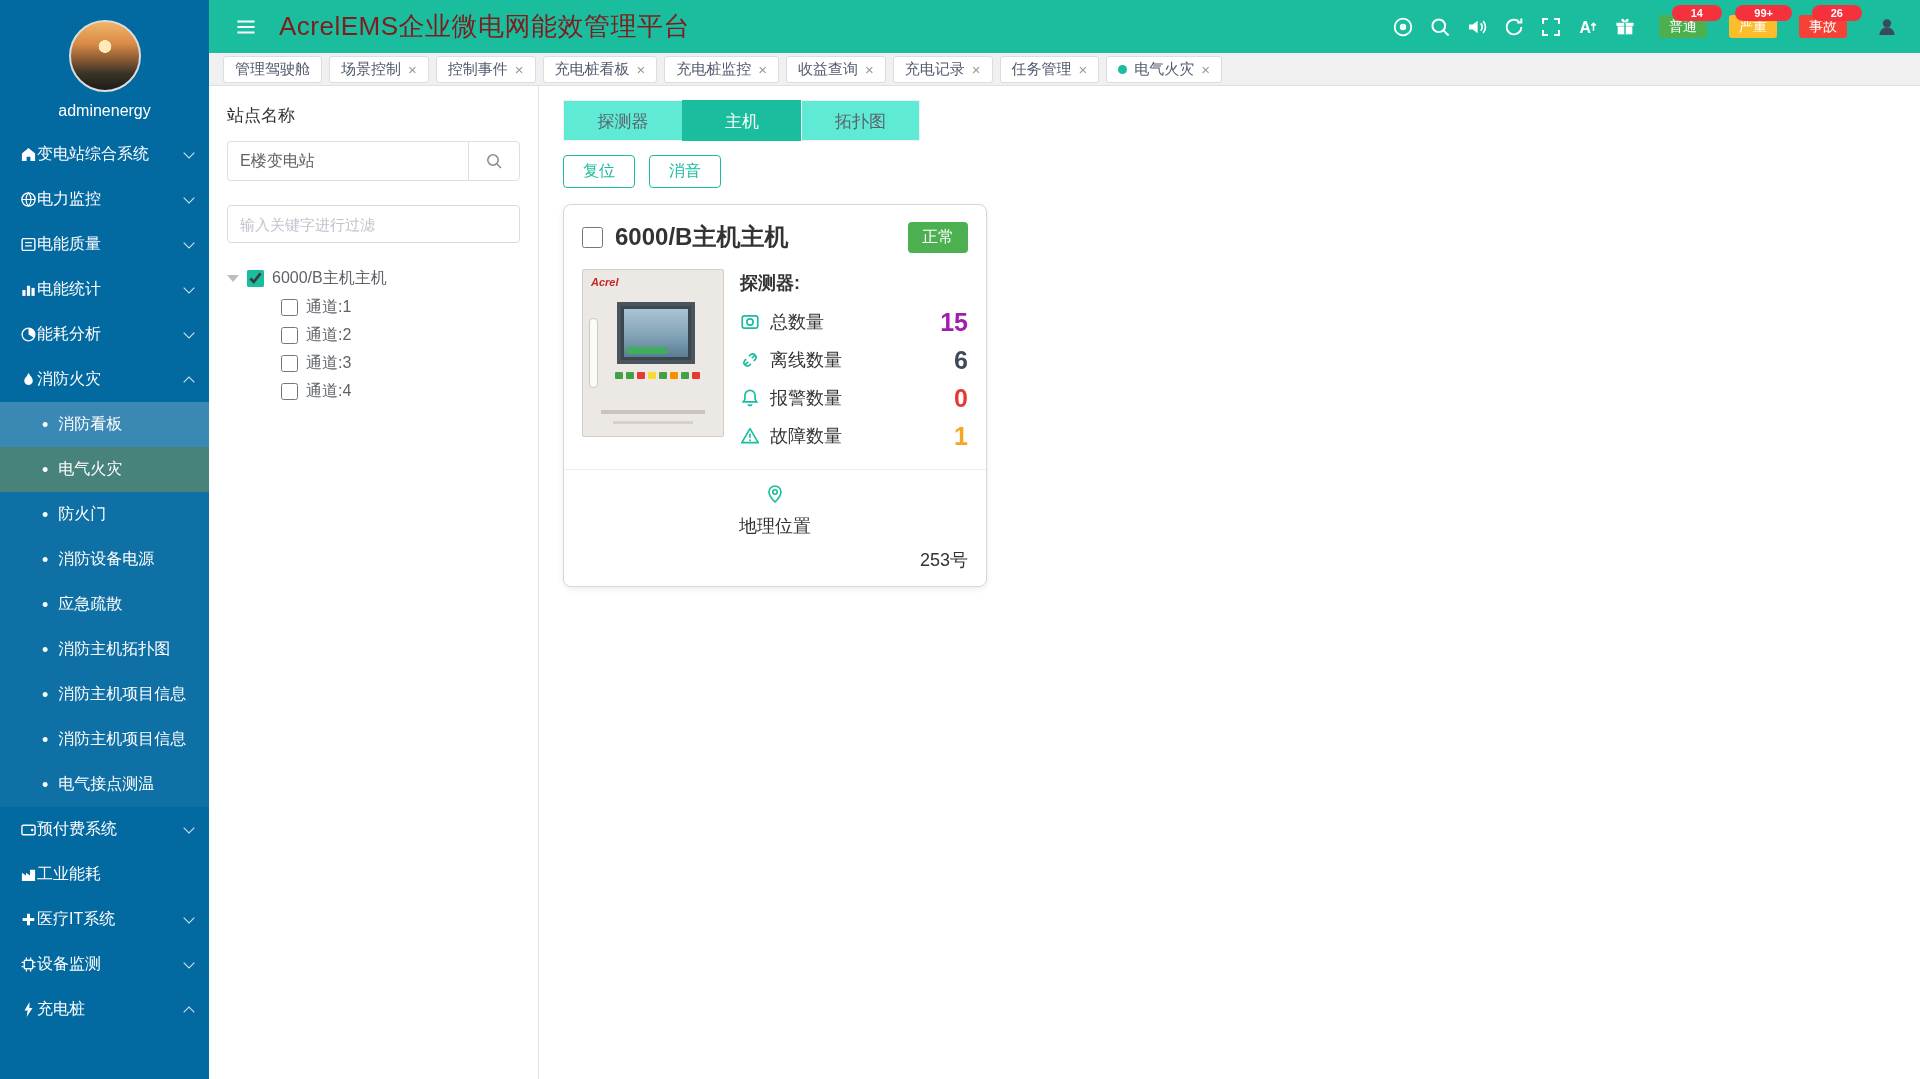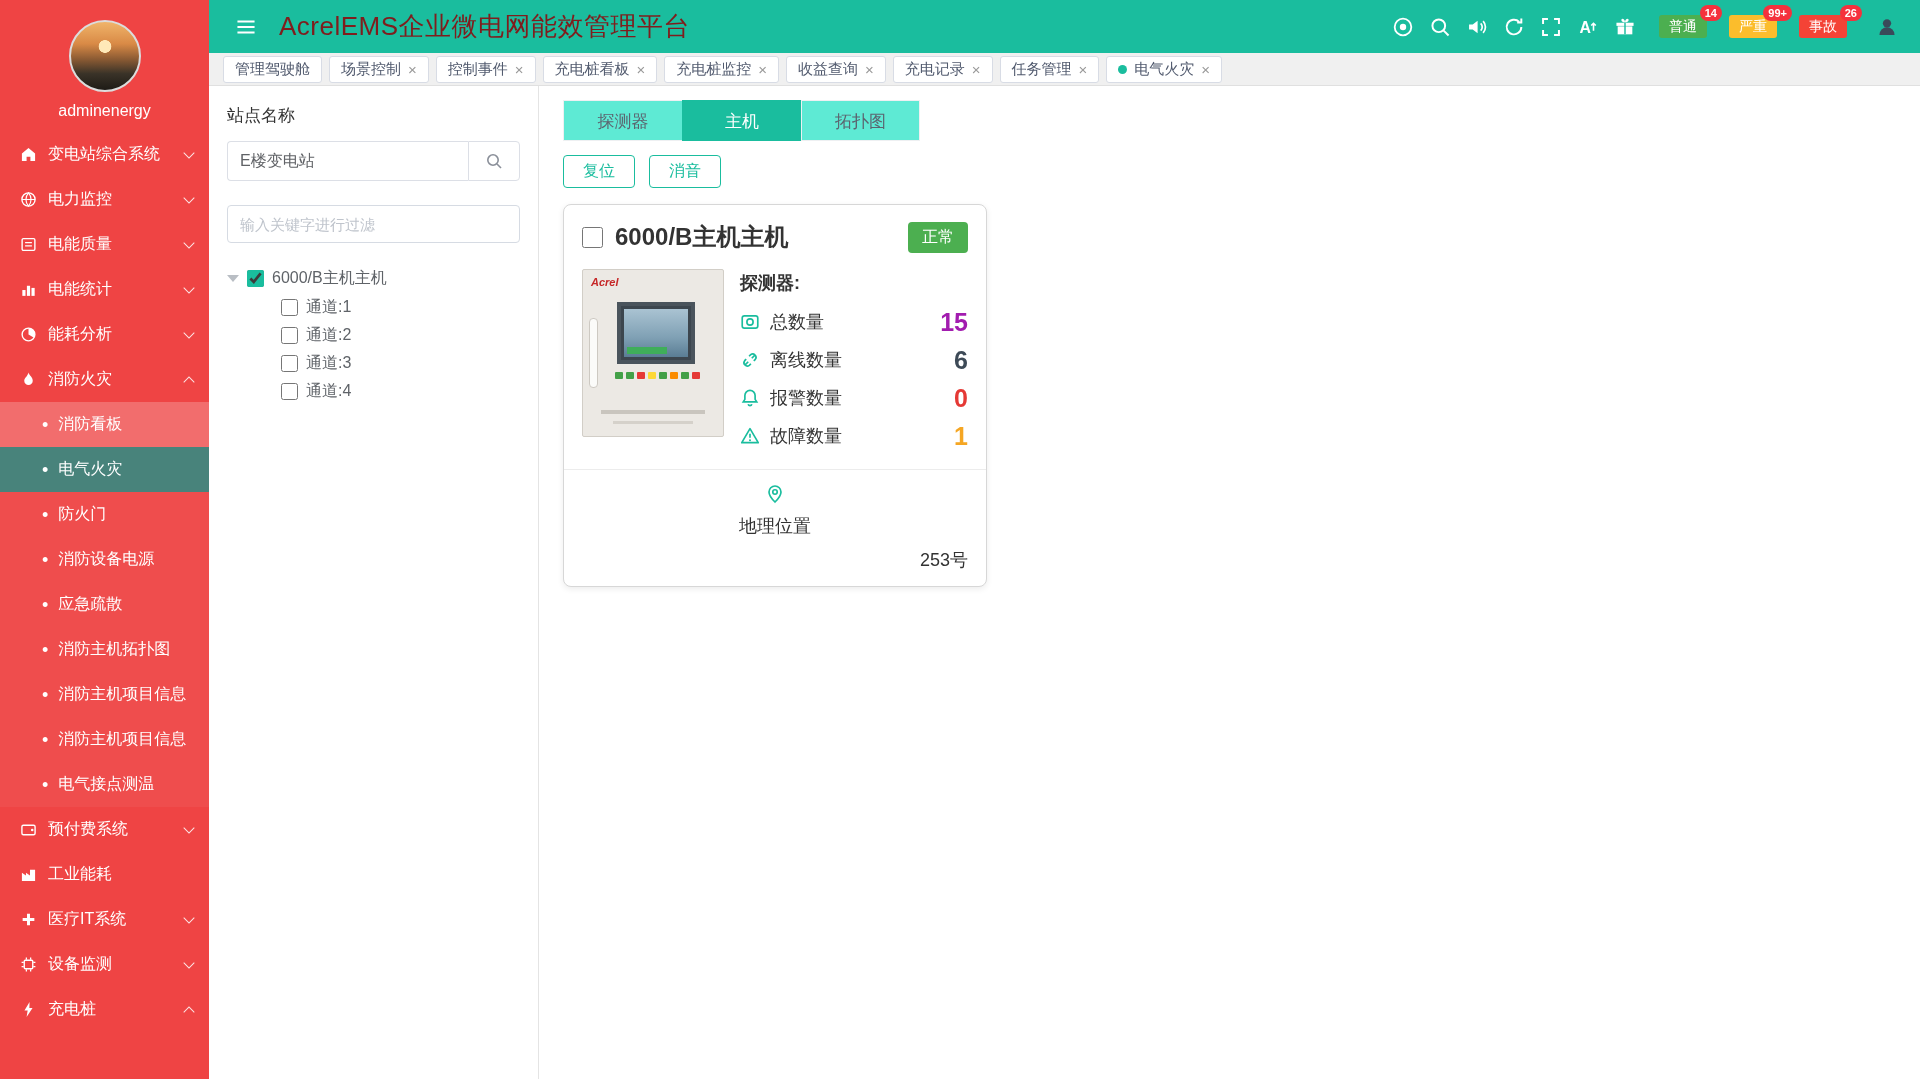--- a/index.html
+++ b/index.html
@@ -1,27 +1,27 @@
 <!DOCTYPE html>
 <html><head>
 <meta charset="utf-8">
 <style>
   * { margin:0; padding:0; box-sizing:border-box; }
   html,body { width:1920px; height:1079px; }
   body { font-family:"Liberation Sans","DejaVu Sans",sans-serif; background:#f0f2f5; overflow:hidden; color:#333; }
   .app { display:flex; width:1920px; height:1079px; }
 
   
-  .sidebar { width:209px; flex-shrink:0; background:#ef4444; color:#fff; overflow:hidden; }
+  .sidebar { width:209px; flex-shrink:0; background:#0369a1; color:#fff; overflow:hidden; }
   .profile { text-align:center; padding:20px 0 12px; }
   .avatar { width:72px; height:72px; border-radius:50%; margin:0 auto; border:2px solid #dcdcdc;
     background: radial-gradient(circle at 50% 36%, #ffe9b8 0 11%, rgba(0,0,0,0) 12%),
       linear-gradient(180deg,#f0b46a 0%,#d98a46 32%,#8a5a33 55%,#3a3328 76%,#1e1b16 100%); }
   .username { margin-top:10px; font-size:16px; color:#fff; }
-  .menu-item { height:45px; display:flex; align-items:center; gap:11px; padding:0 16px 0 19px; font-size:16px; cursor:pointer; white-space:nowrap; }
+  .menu-item { height:45px; display:flex; align-items:center; gap:0; padding:0 16px 0 19px; font-size:16px; cursor:pointer; white-space:nowrap; }
   .mi-icon { width:18px; display:flex; justify-content:center; }
   .mi-icon svg { width:17px; height:17px; display:block; }
   .mi-label { flex:1; overflow:hidden; text-overflow:ellipsis; }
   .chev { width:8px; height:8px; border-right:1.7px solid rgba(255,255,255,.85); border-bottom:1.7px solid rgba(255,255,255,.85); transform:rotate(45deg); margin-top:-4px; flex-shrink:0; }
   .chev.up { transform:rotate(-135deg); margin-top:4px; }
   .submenu { background:rgba(255,255,255,.05); }
   .sub-item { height:45px; display:flex; align-items:center; gap:10px; padding-left:42px; font-size:16px; cursor:pointer; white-space:nowrap; }
   .sub-item .bullet { font-size:18px; line-height:1; }
   .sub-item.hl { background:rgba(255,255,255,.18); }
   .sub-item.active { background:#48837b; }
@@ -33,21 +33,21 @@
   .burger svg { width:22px; height:22px; }
   .app-title { color:#7f1d1d; font-size:26px; font-weight:500; margin-left:18px; letter-spacing:.5px; white-space:nowrap; }
   .topbar-right { margin-left:auto; display:flex; align-items:center; gap:15px; }
   .ticon { display:flex; cursor:pointer; }
   .ticon svg { width:22px; height:22px; }
   .chips { display:flex; align-items:center; gap:22px; margin:0 14px 0 8px; }
   .chip { position:relative; color:#fff; font-size:14px; height:23px; line-height:23px; padding:0 10px; border-radius:3px; cursor:pointer; }
   .chip-normal { background:#4caf50; }
   .chip-severe { background:#fbbd2c; }
   .chip-accident { background:#f44336; }
-  .chip-badge { position:absolute; top:-10px; right:-15px; background:#f5313d; color:#fff; font-size:11px; font-weight:bold; height:16px; line-height:16px; padding:0 5px; border-radius:8px; }
+  .chip-badge { position:absolute; top:-10px; right:-15px; background:#f5313d; color:#fff; font-size:11px; font-weight:bold; height:16px; line-height:16px; padding:0 19px; border-radius:8px; }
 
   
   .tabbar { height:33px; background:#f0f0f0; border-bottom:1px solid #e0e0e0; display:flex; align-items:center; gap:7px; padding:0 14px; flex-shrink:0; }
   .tab { height:27px; display:flex; align-items:center; gap:7px; background:#fff; border:1px solid #d8dce5; border-radius:3px; padding:0 11px; font-size:15px; color:#515a6e; cursor:pointer; white-space:nowrap; }
   .tab-dot { width:9px; height:9px; border-radius:50%; background:#1abd9e; }
   .tab-close { color:#999; font-size:15px; line-height:1; cursor:pointer; }
 
   
   .content { flex:1; display:flex; background:#fff; min-height:0; }
 

